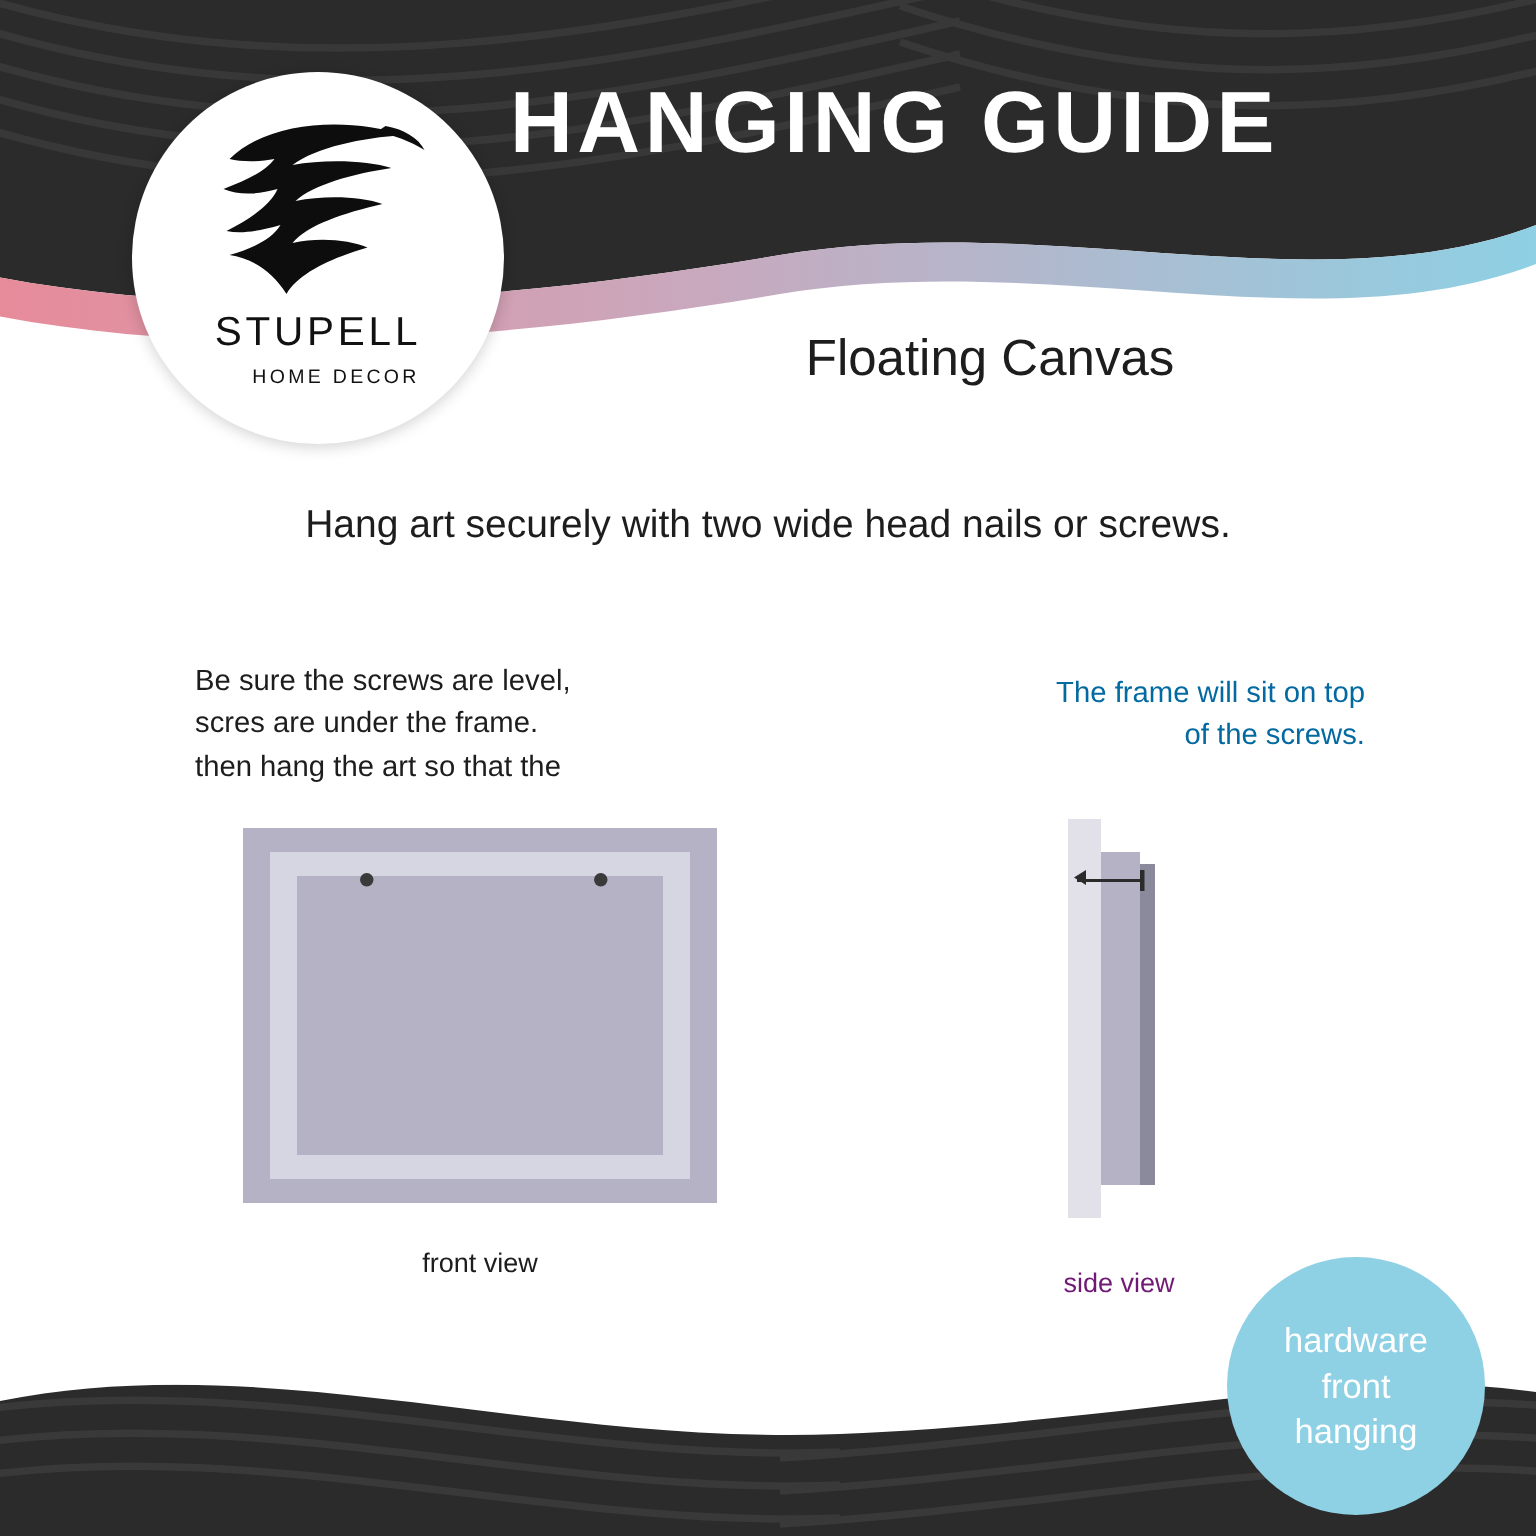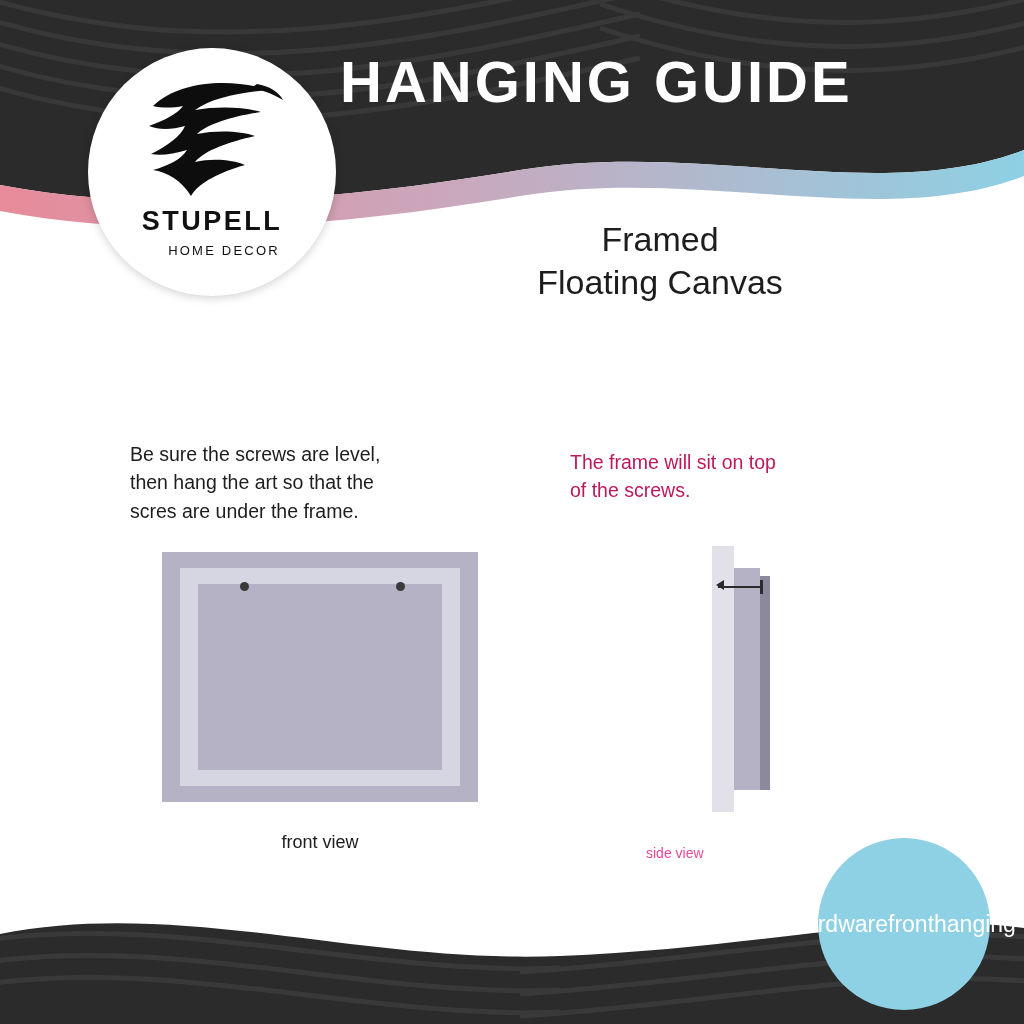--- a/index.html
+++ b/index.html
@@ -51,21 +51,21 @@
   }
   .logo-mark {
     margin-top: 28px;
     width: 150px;
     height: 128px;
   }
   .logo-name {
     font-size: 27px;
     letter-spacing: 2.5px;
     color: #111111;
-    font-weight: 700;
+    font-weight: 400;
     margin-top: 2px;
   }
   .logo-sub {
     font-size: 13px;
     letter-spacing: 2.2px;
     color: #111111;
     margin-top: 6px;
     margin-left: 24px;
   }
 
@@ -114,22 +114,22 @@
     text-align: left;
     color: #1d1d1d;
     font-size: 19.5px;
     line-height: 1.45;
   }
   .panel-right-cap {
     position: absolute;
     left: 570px;
     top: 448px;
     width: 340px;
-    text-align: left;
-    color: #be185d;
+    text-align: right;
+    color: #0369a1;
     font-size: 19.5px;
     line-height: 1.45;
   }
 
   
   .front-view {
     position: absolute;
     left: 162px;
     top: 552px;
     width: 316px;
@@ -212,36 +212,36 @@
     border-top: 5px solid transparent;
     border-bottom: 5px solid transparent;
     border-right: 8px solid #2b2b2b;
   }
 
   .side-label {
     position: absolute;
     left: 646px;
     top: 845px;
     width: 200px;
-    text-align: left;
-    font-size: 14px;
-    color: #ec4899;
+    text-align: center;
+    font-size: 18px;
+    color: #701a75;
   }
 
   
   .bubble {
     position: absolute;
     left: 818px;
     top: 838px;
     width: 172px;
     height: 172px;
     border-radius: 50%;
     background: #8ed0e4;
     display: flex;
-    flex-direction: row;
+    flex-direction: column;
     align-items: center;
     justify-content: center;
     color: #ffffff;
     font-size: 23px;
     line-height: 1.33;
     text-align: center;
   }
 </style>
 </head>
 <body>
@@ -284,29 +284,29 @@
         <path d="M120,8 C132,10 142,16 146,24 C136,18 126,14 114,12 Z"></path>
       </g>
     </svg>
     <div class="logo-name">STUPELL</div>
     <div class="logo-sub">HOME DECOR</div>
   </div>
 
   <div class="guide-title">HANGING GUIDE</div>
 
   <div class="product-title">
-    <div>Framed</div>
     <div>Floating Canvas</div>
   </div>
 
+  <div class="lede">Hang art securely with two wide head nails or screws.</div>
 
   <div class="panel-left-cap">
     <div>Be sure the screws are level,</div>
+    <div>scres are under the frame.</div>
     <div>then hang the art so that the</div>
-    <div>scres are under the frame.</div>
   </div>
 
   <div class="front-view">
     <div class="mat"></div>
     <div class="canvas"></div>
     <div class="screw s1"></div>
     <div class="screw s2"></div>
   </div>
   <div class="front-label">front view</div>
 

